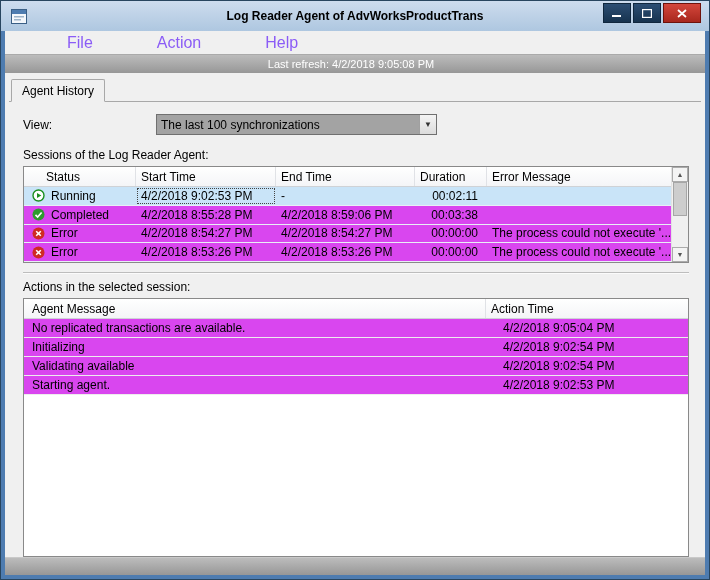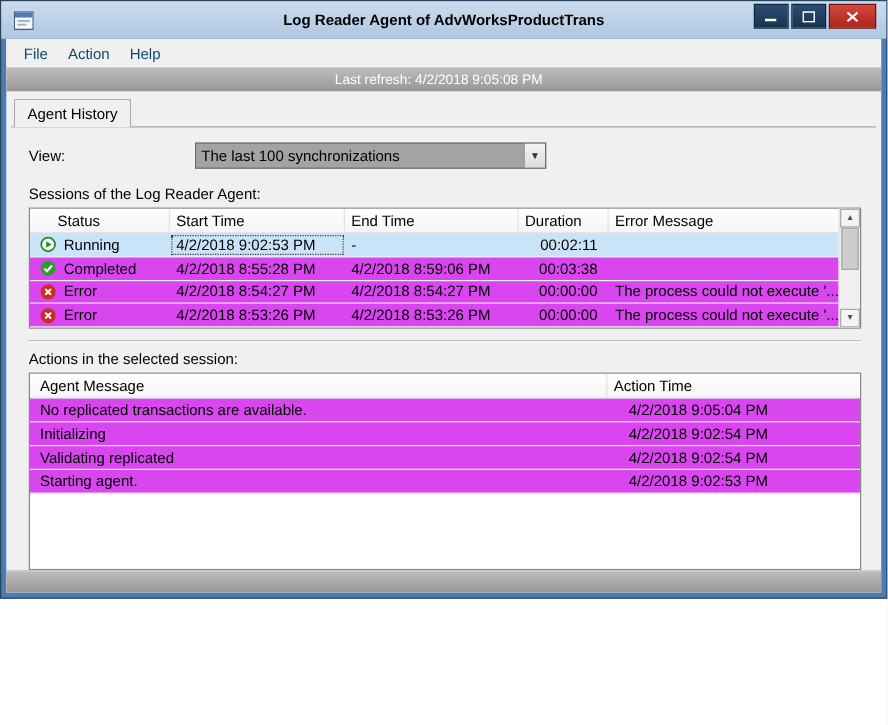--- a/index.html
+++ b/index.html
@@ -1,18 +1,18 @@
 <!DOCTYPE html>
 <html><head>
 <meta charset="utf-8">
 <style>
   * { margin:0; padding:0; box-sizing:border-box; }
   html,body { width:710px; height:580px; font-family:"Liberation Sans", sans-serif; }
   .window {
-    width:710px; height:479px;
+    width:710px; height:580px;
     border:1px solid #28455f;
     background:#4e7cb0;
     padding:0 4px 4px 4px;
     display:flex; flex-direction:column;
   }
   
   .titlebar {
     height:30px; position:relative; flex:0 0 auto;
     background:linear-gradient(#cddcee,#aec7e0);
     display:flex; align-items:center;
@@ -29,21 +29,21 @@
     border:1px solid #10273e; cursor:default;
   }
   .btn-min, .btn-max { width:28px; background:linear-gradient(#2c4e74,#17334f); }
   .btn-close { width:38px; background:linear-gradient(#d4473c,#a8271d); border-color:#6e120b; }
   
   .app { flex:1; background:#f0f0f0; display:flex; flex-direction:column; overflow:hidden; }
   .menubar {
     height:23px; background:#f0f0f0; display:flex; align-items:center;
     padding-left:6px; flex:0 0 auto;
   }
-  .menu-item { font-size:12px; color:#0c4a6e; padding:3px 8px; }
+  .menu-item { font-size:16px; color:#8b5cf6; padding:3px 8px;margin-left:48px; }
   .refreshbar {
     height:19px; flex:0 0 auto;
     background:linear-gradient(#bcbcbc,#979797);
     border-top:1px solid #aaa;
     display:flex; align-items:center; justify-content:center;
     padding-right:8px;
   }
   .refresh-text { font-size:11px; color:#fff; }
   
   .content { flex:1; display:flex; flex-direction:column; padding:5px 4px 0 4px; overflow:hidden; }
@@ -259,21 +259,21 @@
 
           <div class="trow">
             <div class="cell acol-msg">No replicated transactions are available.</div>
             <div class="cell acol-time">4/2/2018 9:05:04 PM</div>
           </div>
           <div class="trow">
             <div class="cell acol-msg">Initializing</div>
             <div class="cell acol-time">4/2/2018 9:02:54 PM</div>
           </div>
           <div class="trow">
-            <div class="cell acol-msg">Validating replicated</div>
+            <div class="cell acol-msg">Validating available</div>
             <div class="cell acol-time">4/2/2018 9:02:54 PM</div>
           </div>
           <div class="trow">
             <div class="cell acol-msg">Starting agent.</div>
             <div class="cell acol-time">4/2/2018 9:02:53 PM</div>
           </div>
 
           <div class="actions-fill"></div>
         </div>
 

